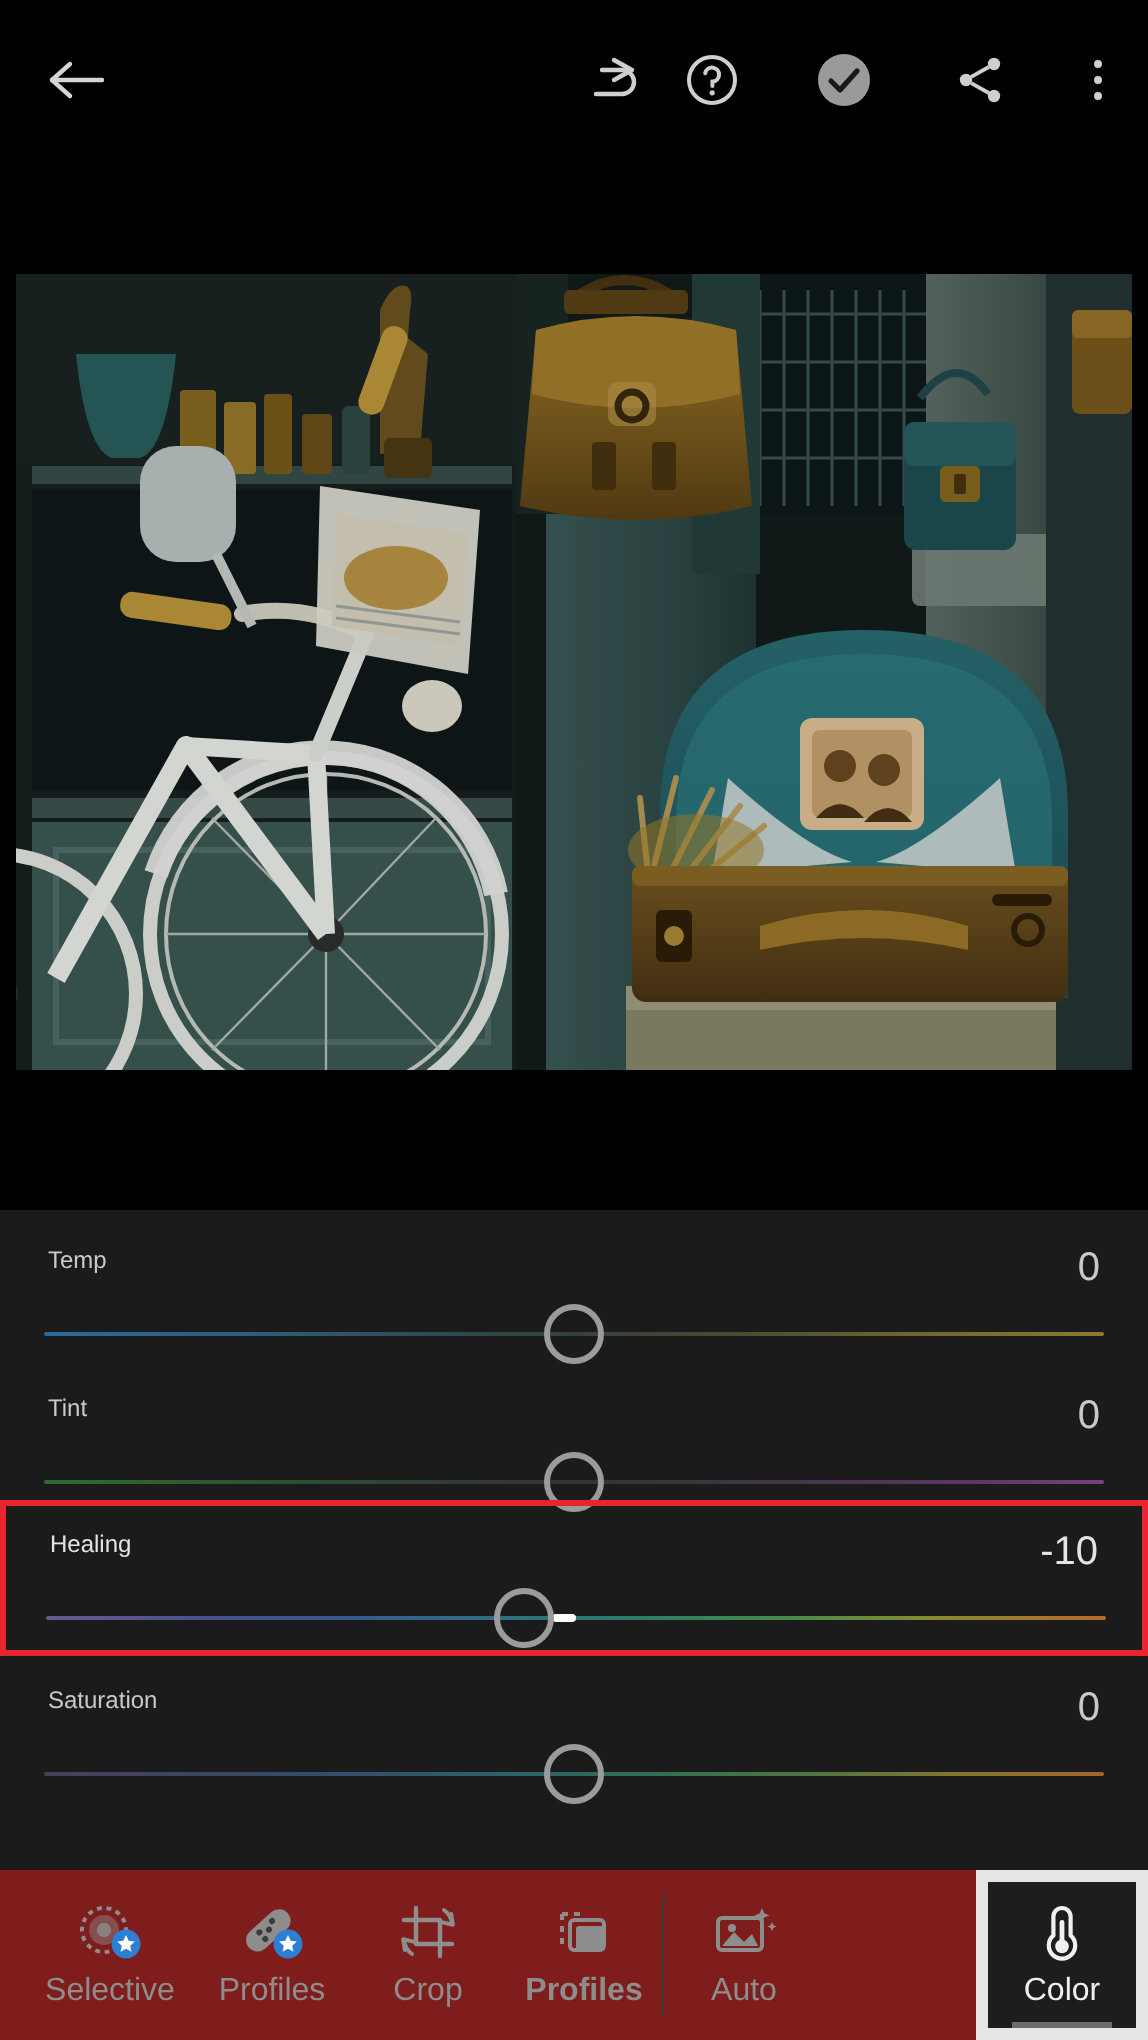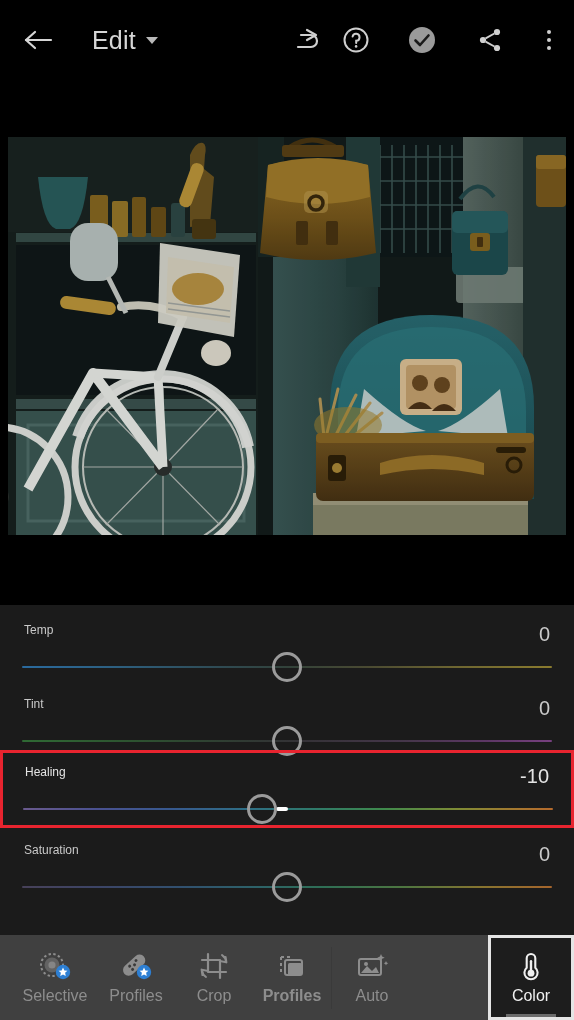--- a/index.html
+++ b/index.html
@@ -179,21 +179,21 @@
     box-sizing: border-box;
     cursor: pointer;
   }
   .srow.highlight .knob { top: 41px; }
 
   
   .toolbar {
     position: absolute;
     left: 0; top: 935px;
     width: 574px; height: 85px;
-    background: #404040;
+    background: #7f1d1d;
   }
   .tool {
     position: absolute;
     top: 0;
     width: 80px; height: 85px;
     display: flex;
     flex-direction: column;
     align-items: center;
     justify-content: center;
     gap: 7px;
@@ -203,21 +203,21 @@
     height: 30px;
     display: flex; align-items: flex-end; justify-content: center;
   }
   .tool .tlabel {
     font-size: 16px;
     color: #8d8d8d;
     line-height: 1;
   }
   .tool.active .tlabel { color: #f0f0f0; }
   .tool.boxed {
-    border: 3px solid #e5e5e5;
+    border: 6px solid #e5e5e5;
     box-sizing: border-box;
     background: #1d1d1d;
   }
   .tool-underline {
     position: absolute;
     bottom: 0;
     left: 50%;
     transform: translateX(-50%);
     width: 50px; height: 3px;
     background: #6b6b6b;
@@ -244,24 +244,20 @@
 
   <div class="topbar">
 
     <div class="back-arrow">
       <svg width="30" height="24" viewBox="0 0 30 24">
         <path d="M12 4 L3 12 L12 20" fill="none" stroke="#d6d6d6" stroke-width="2.2" stroke-linecap="round" stroke-linejoin="round"></path>
         <line x1="3" y1="12" x2="28" y2="12" stroke="#d6d6d6" stroke-width="2.2" stroke-linecap="round"></line>
       </svg>
     </div>
 
-    <div class="title-wrap">
-      <span class="title-text">Edit</span>
-      <span class="caret"></span>
-    </div>
 
     <div class="topicon" id="ic-redo">
       <svg width="30" height="26" viewBox="0 0 30 26">
         <path d="M3 20 L16 20 A6 6 0 0 0 16 8 L6 8" fill="none" stroke="#cfcfcf" stroke-width="2.2" stroke-linecap="round" stroke-linejoin="round"></path>
         <path d="M12 3 L21 8 L12 13" fill="none" stroke="#cfcfcf" stroke-width="2.2" stroke-linecap="round" stroke-linejoin="round"></path>
       </svg>
     </div>
 
     <div class="topicon" id="ic-help">
       <svg width="30" height="30" viewBox="0 0 30 30">

